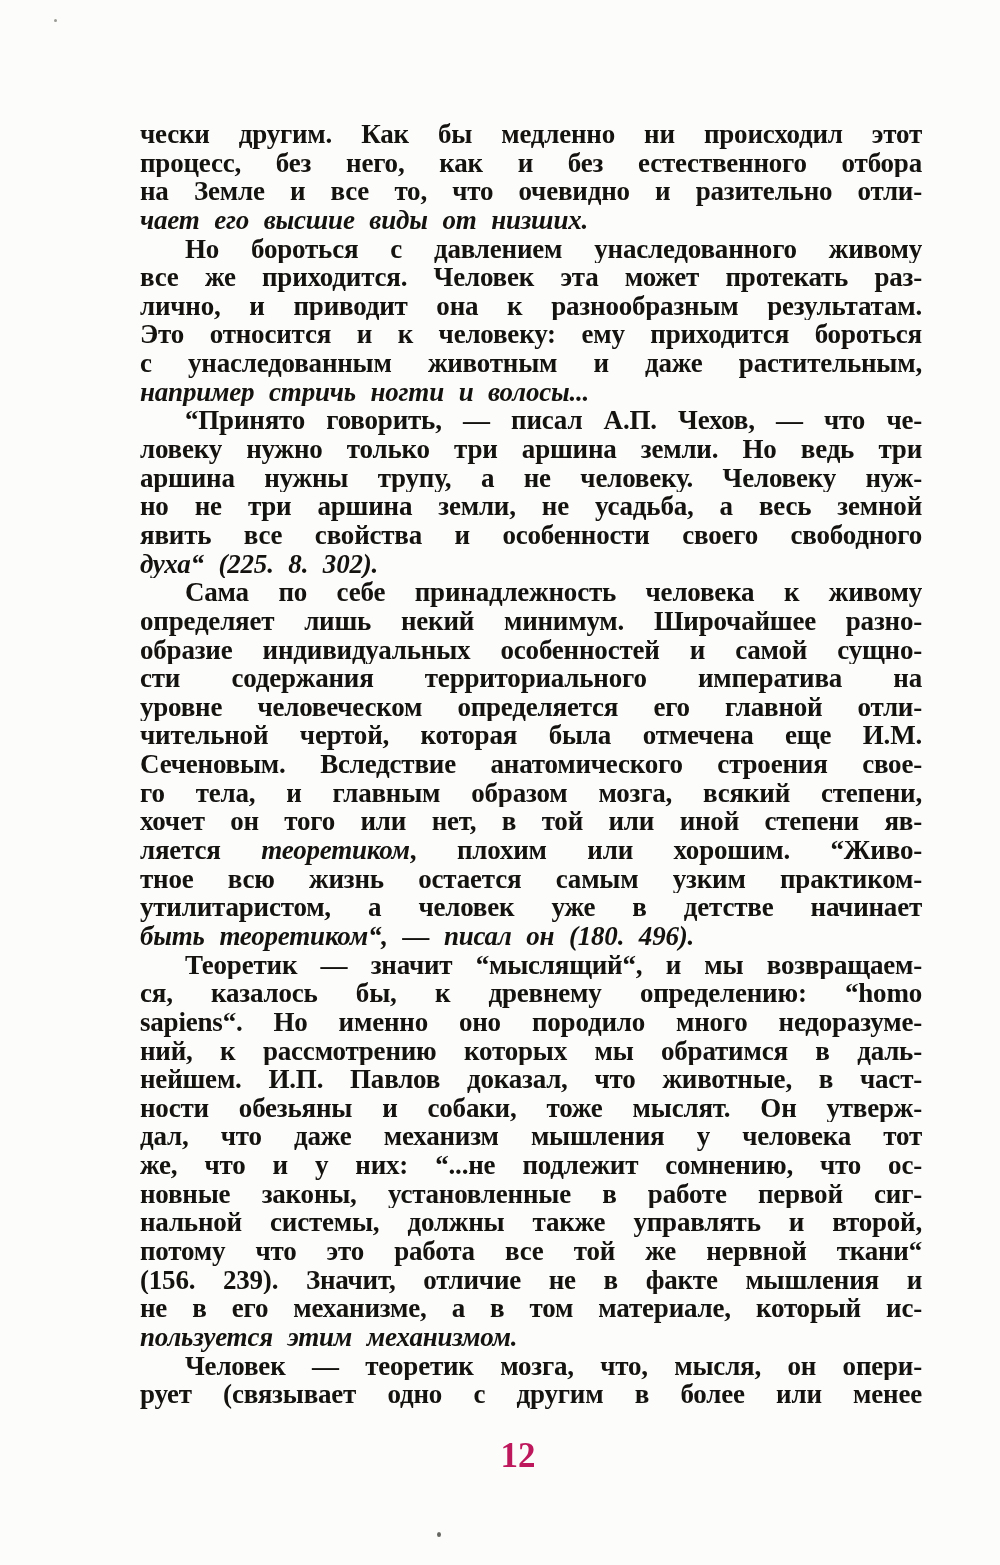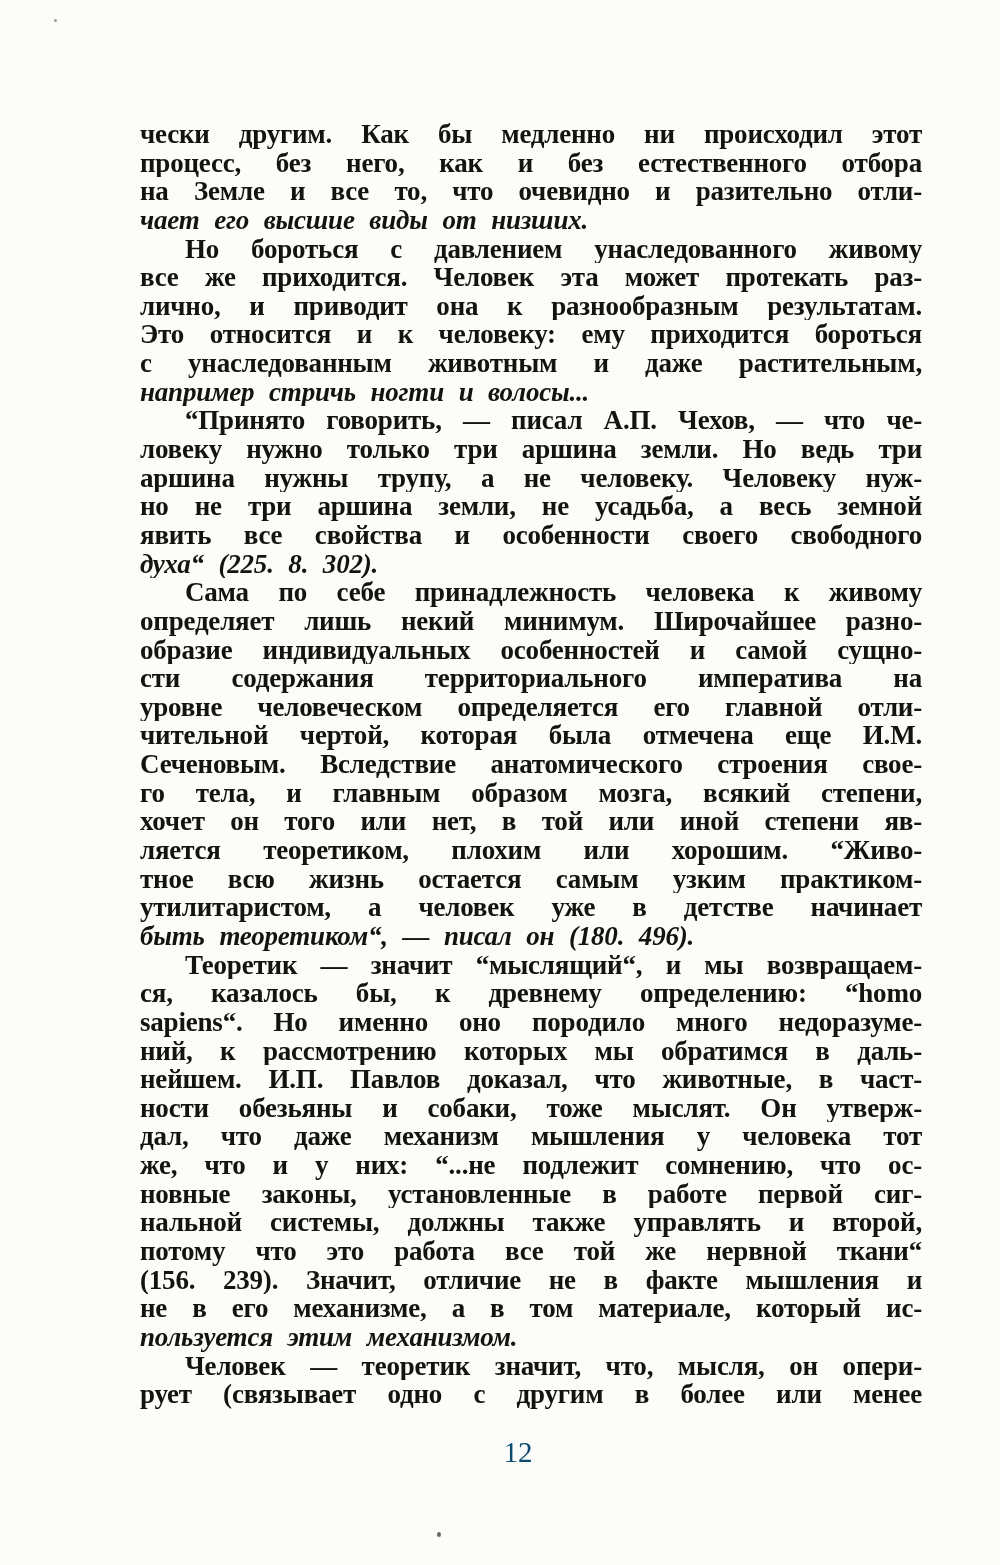--- a/index.html
+++ b/index.html
@@ -29,28 +29,28 @@
     text-align: justify;
     text-align-last: justify;
   }
   .line.indent { text-indent: 45px; }
   .line.end {
     text-align: left;
     text-align-last: left;
     word-spacing: 0.3em;
     font-style: italic;
   }
-  .it { }
+  .it { font-style: italic; }
   .page-num {
     position: absolute;
     left: 127px; top: 1436px; width: 782px;
     text-align: center;
-    font-size: 29px;
-    font-weight: normal;
-    color: #0c4a6e;
+    font-size: 35px;
+    font-weight: bold;
+    color: #be185d;
   }
   .speck {
     position: absolute;
     left: 437px; top: 1532px;
     width: 4px; height: 5px;
     background: #4a4a46;
     border-radius: 50%;
     opacity: 0.85;
   }
   .speck2 {
@@ -103,18 +103,18 @@
       <div class="line"><span>нейшем. И.П. Павлов доказал, что животные, в част-</span></div>
       <div class="line"><span>ности обезьяны и собаки, тоже мыслят. Он утверж-</span></div>
       <div class="line"><span>дал, что даже механизм мышления у человека тот</span></div>
       <div class="line"><span>же, что и у них: “...не подлежит сомнению, что ос-</span></div>
       <div class="line"><span>новные законы, установленные в работе первой сиг-</span></div>
       <div class="line"><span>нальной системы, должны также управлять и второй,</span></div>
       <div class="line"><span>потому что это работа все той же нервной ткани“</span></div>
       <div class="line"><span>(156. 239). Значит, отличие не в факте мышления и</span></div>
       <div class="line"><span>не в его механизме, а в том материале, который ис-</span></div>
       <div class="line end"><span>пользуется этим механизмом.</span></div>
-      <div class="line indent"><span>Человек — теоретик значит, что, мысля, он опери-</span></div>
+      <div class="line indent"><span>Человек — теоретик мозга, что, мысля, он опери-</span></div>
       <div class="line"><span>рует (связывает одно с другим в более или менее</span></div>
     </div>
   <div class="page-num">12</div>
   <div class="speck"></div>
 </div>
 
 </body></html>

